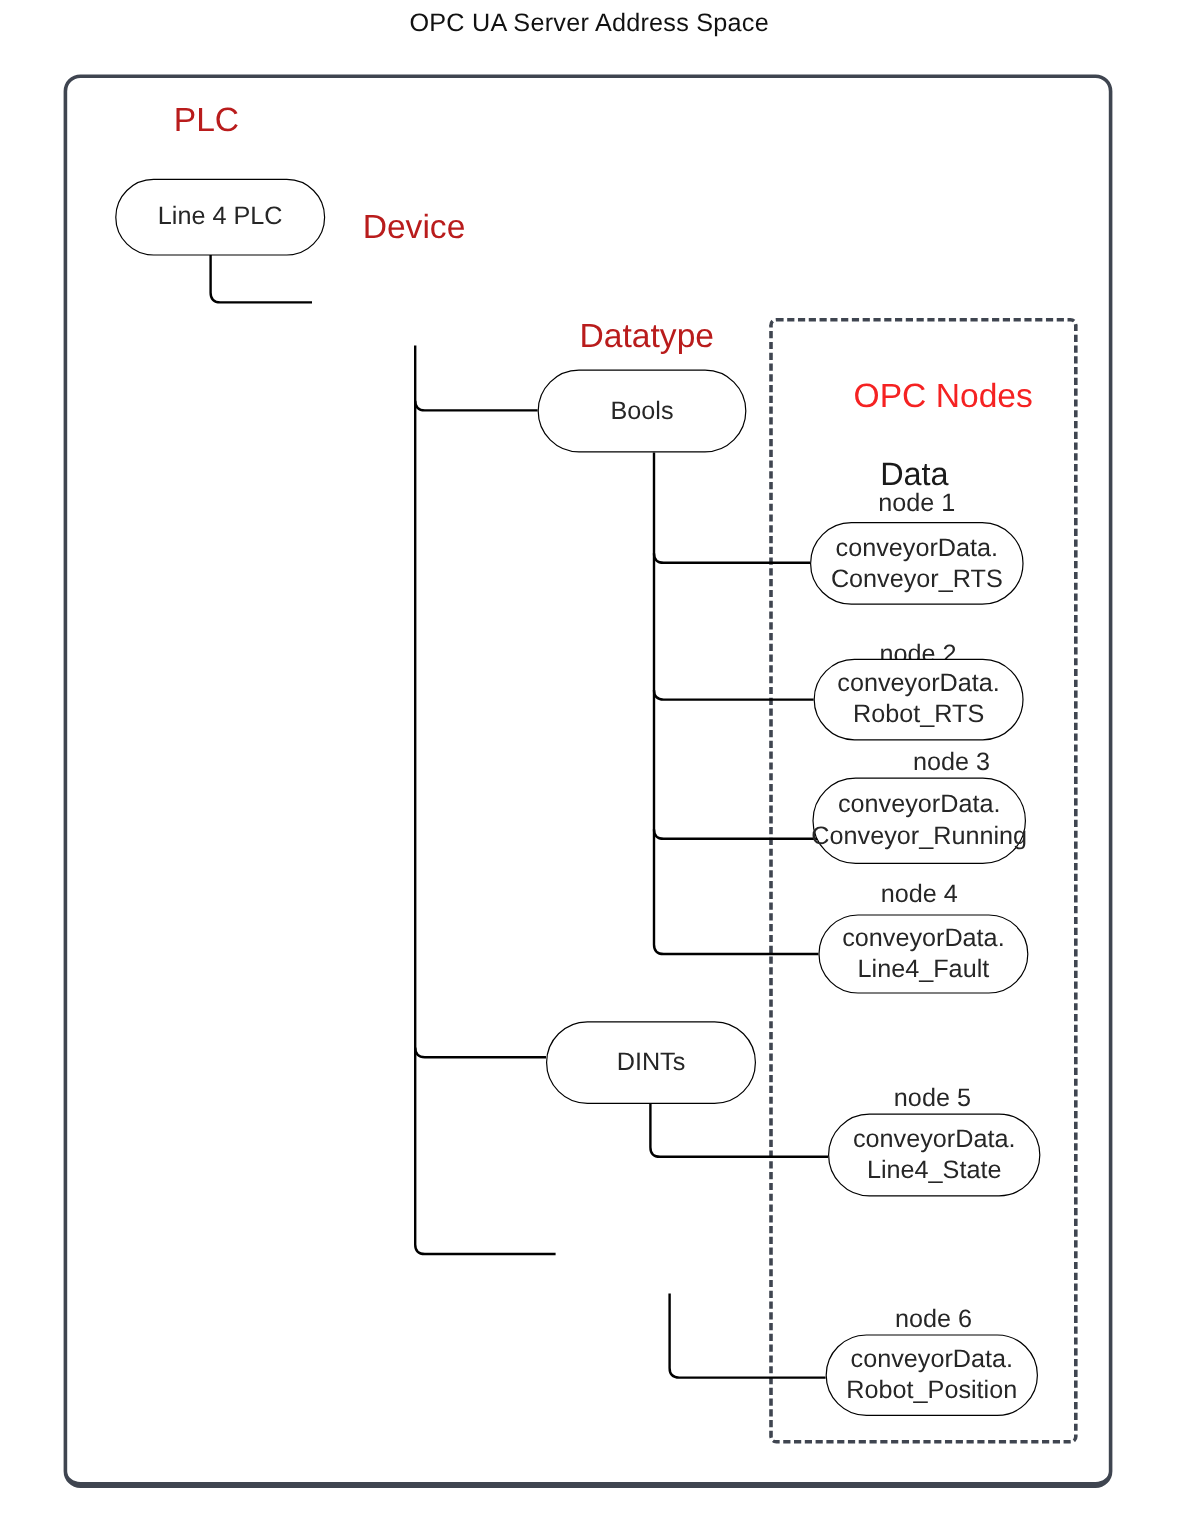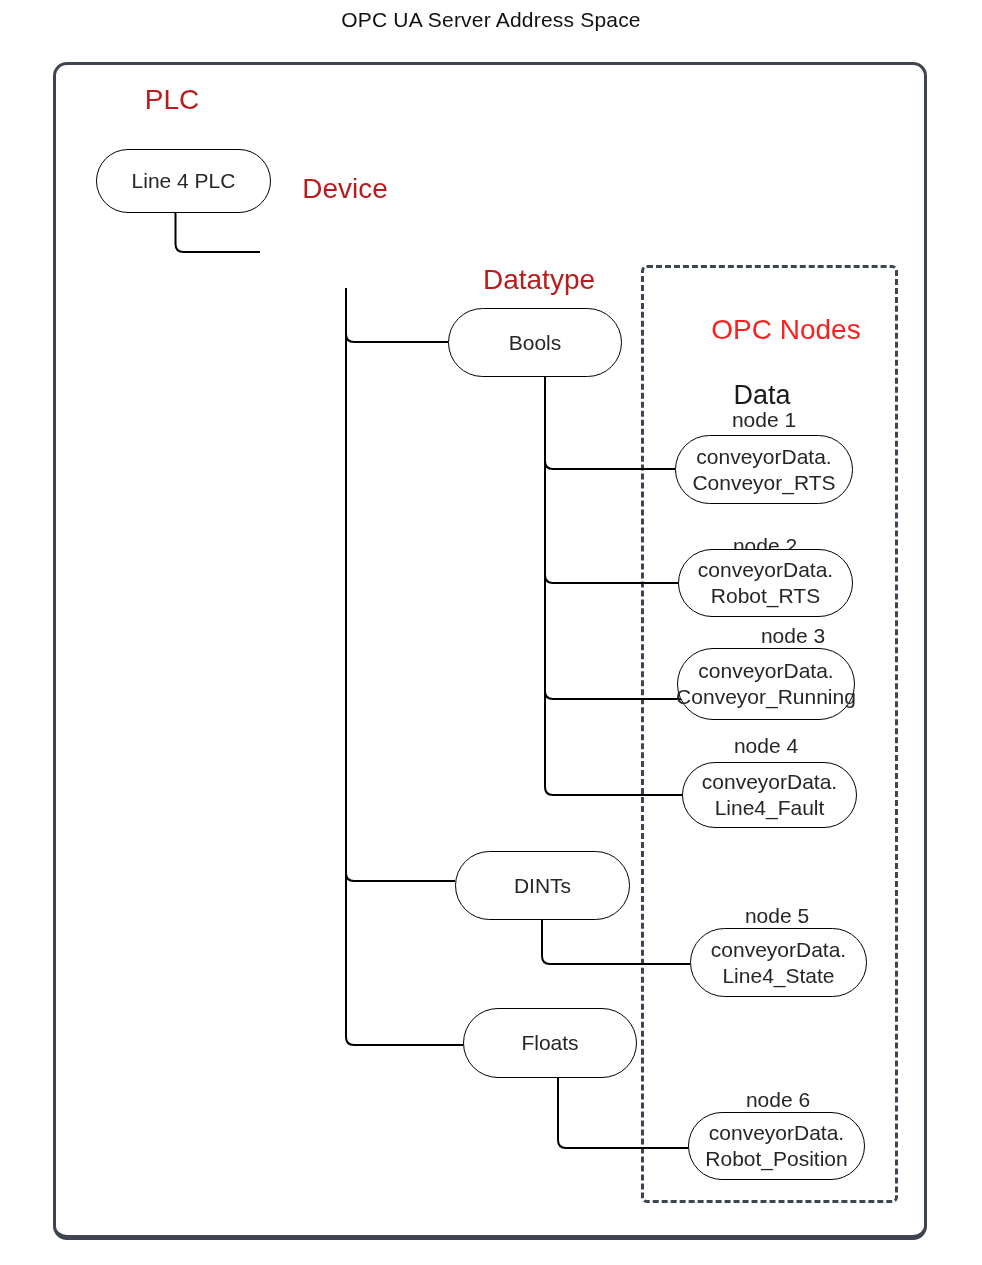--- a/index.html
+++ b/index.html
@@ -89,23 +89,20 @@
 
 
   <div class="pill" style="left:455px; top:851px; width:175px; height:69px;">
     <span>DINTs</span>
   </div>
 
   <div class="pill" style="left:448px; top:308px; width:174px; height:69px;">
     <span>Bools</span>
   </div>
 
-  <div class="pill" style="left:463px; top:1008px; width:174px; height:70px;">
-    <span>Floats</span>
-  </div>
 
   <div class="node-label" style="left:764px; top:408px;">node 1</div>
   <div class="pill" style="left:675px; top:435px; width:178px; height:69px;">
     <span>conveyorData.</span>
     <span>Conveyor_RTS</span>
   </div>
 
   <div class="node-label" style="left:765px; top:534px;">node 2</div>
   <div class="pill" style="left:678px; top:549px; width:175px; height:68px;">
     <span>conveyorData.</span>

